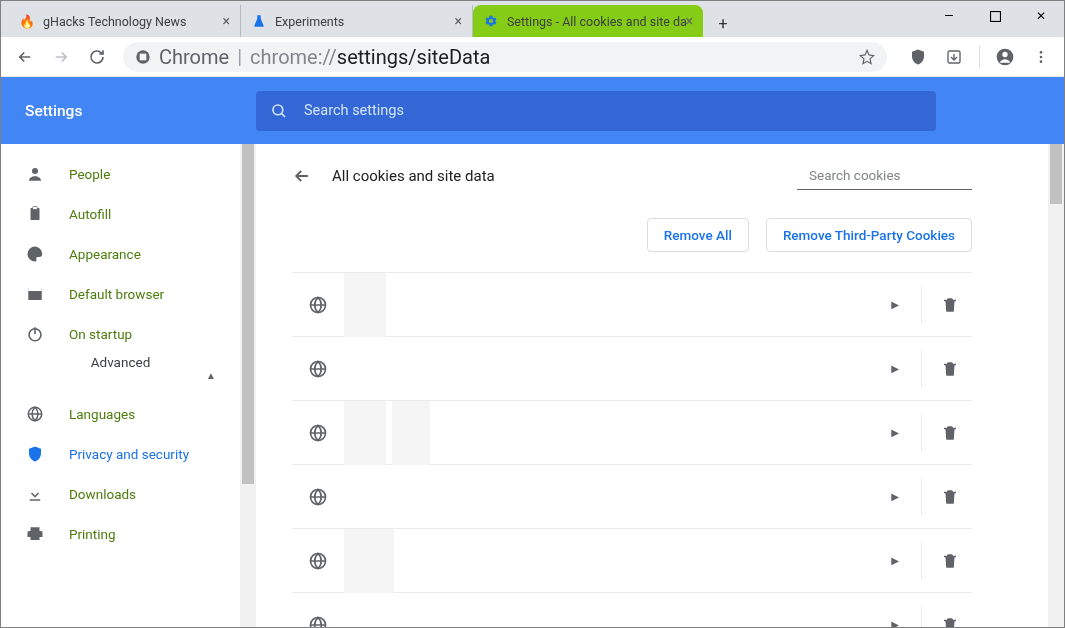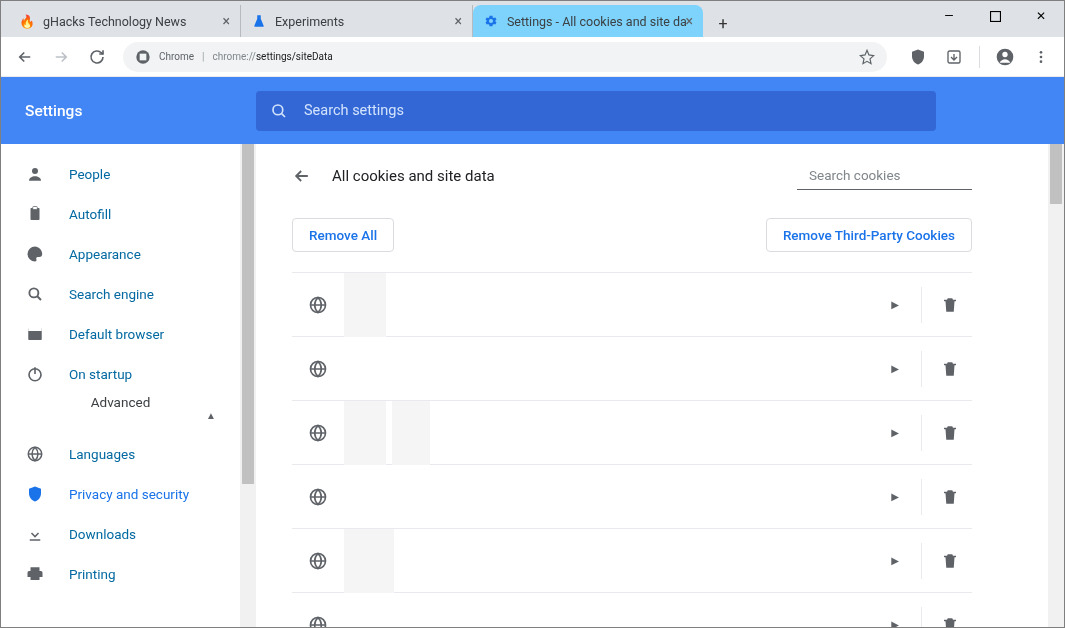--- a/index.html
+++ b/index.html
@@ -6,66 +6,66 @@
   html, body { width: 1065px; height: 628px; overflow: hidden; background: #fff; }
   
   .window { width: 1065px; height: 628px; border: 1px solid #7f7f7f; display: flex; flex-direction: column; background:#fff;}
   .titlebar { height: 36px; background: #dee1e6; display: flex; align-items: flex-end; position: relative; }
   .win-controls { position: absolute; right: 0; top: 0; height: 30px; display:flex; }
   .win-btn { width: 46px; height: 30px; display:flex; align-items:center; justify-content:center; color:#000; font-size:12px;}
   .tabs { display: flex; align-items: flex-end; height: 36px; padding-left: 8px; }
   .tab { height: 32px; width: 232px; display:flex; align-items:center; padding: 0 10px; font-size:12.5px; color:#3c4043; border-right:1px solid #b7bbbf; position:relative; }
   .tab .favicon { width:16px; height:16px; margin-right:8px; display:flex; align-items:center; justify-content:center; font-size:13px;}
   .tab .close { margin-left:auto; color:#5f6368; font-size:14px; }
-  .tab.active { background:#7dd3fc; border-radius: 8px 8px 0 0; border-right:none; }
+  .tab.active { background:#84cc16; border-radius: 8px 8px 0 0; border-right:none; }
   .tab.narrow { width: 230px; }
   .newtab { width:28px; height:28px; display:flex; align-items:center; justify-content:center; color:#333; font-size:16px; margin-left:6px;}
   
   .toolbar { height: 40px; background:#fff; display:flex; align-items:center; padding: 0 8px; gap:4px; border-bottom:1px solid #ebebeb;}
   .tbtn { width:32px; height:32px; border-radius:50%; display:flex; align-items:center; justify-content:center; color:#5f6368; }
   .tbtn.disabled { color:#bdc1c6; }
-  .addressbar { flex:1; height:30px; background:#f1f3f4; border-radius:15px; display:flex; align-items:center; padding:0 12px; margin:0 6px; font-size:10px; }
+  .addressbar { flex:1; height:30px; background:#f1f3f4; border-radius:15px; display:flex; align-items:center; padding:0 12px; margin:0 6px; font-size:20px; }
   .addr-chip { display:flex; align-items:center; gap:8px; color:#5f6368; }
   .addr-sep { color:#9aa0a6; margin:0 8px;}
   .url { color:#202124; }
   .url .dim { color:#80868b; }
   .right-icons { display:flex; gap:6px; align-items:center; margin-left:6px;}
   .right-icons .tbtn { width:30px; height:30px;}
   
   .content { flex:1; display:flex; flex-direction:column; overflow:hidden; position:relative;}
   .bluebar { height:67px; background:#4285f4; display:flex; align-items:center; }
   .bluebar .title { color:#fff; font-size:15.5px; font-weight:500; padding-left:24px; width:255px;}
   .bluebar .searchwrap { flex:0 0 680px; }
   .search-settings { height:40px; background:#3367d6; border-radius:4px; display:flex; align-items:center; padding:9px 14px; width:100%; max-width:680px; }
   .search-settings .sicon { color:#d2e3fc; margin-right:16px;}
   .search-settings input { background:transparent; border:none; outline:none; color:#fff; font-size:14.5px; flex:1;}
   .search-settings input::placeholder { color:#d2e3fc;}
   .body-row { flex:1; display:flex; overflow:hidden;}
   .sidebar { width:255px; background:#fff; position:relative; overflow-y:hidden;}
   .sidebar-scroll { position:absolute; right:0; top:0; width:16px; height:100%; background:#f1f1f1;}
   .sidebar-scroll .thumb { position:absolute; left:2px; top:0; width:12px; height:340px; background:#c1c1c1;}
   .nav { padding-top:10px; width:239px;}
-  .nav-item { height:40px; display:flex; align-items:center; padding-left:24px; font-size:13.5px; color:#0369a1; gap:24px; cursor:pointer;}
+  .nav-item { height:40px; display:flex; align-items:center; padding-left:24px; font-size:13.5px; color:#4d7c0f; gap:24px; cursor:pointer;}
   .nav-item .nicon { width:20px; color:#5f6368; display:flex; justify-content:center;}
   .nav-item.active { color:#1a73e8; }
   .nav-item.active .nicon { color:#1a73e8;}
   .nav-sec { height:40px; display:flex; align-items:center; padding:0 24px; font-size:13.5px; color:#3c4043;flex-direction:column;}
   .nav-sec .chev { margin-left:auto; color:#5f6368; font-size:10px;}
   .main { flex:1; overflow-y:hidden; position:relative; background:#fff;}
   .main-scroll { position:absolute; right:0; top:0; width:16px; height:100%; background:#f1f1f1;}
   .main-scroll .thumb { position:absolute; left:2px; top:0; width:12px; height:60px; background:#c1c1c1;}
   .card { width:680px; margin: 0 auto; margin-left:36px; }
   .card-header { height:64px; display:flex; align-items:center; gap:20px;}
   .back-ico { color:#5f6368;}
   .card-title { font-size:15px; color:#202124; flex:0 0 auto;}
   .cookie-search { margin-left:auto; display:flex; align-items:center; gap:10px; border-bottom:1px solid #5f6368; padding:4px 2px 6px 2px; width:175px;}
   .cookie-search svg { color:#5f6368;}
   .cookie-search input { border:none; outline:none; font-size:13.5px; flex:1; color:#202124;}
   .cookie-search input::placeholder { color:#80868b;}
-  .btnrow { display:flex; justify-content:space-between; gap:10px; padding:10px 0 20px 0;}
+  .btnrow { display:flex; justify-content:flex-end; gap:17px; padding:10px 0 20px 0;}
   .obtn { height:34px; padding:0 16px; border:1px solid #dadce0; border-radius:4px; background:#fff; color:#1a73e8; font-size:13.5px; font-weight:500; display:flex; align-items:center; cursor:pointer;}
   .list { border-top:1px solid #e8eaed;}
   .row { height:64px; border-bottom:1px solid #e8eaed; display:flex; align-items:center; padding-left:16px;}
   .row .globe { color:#5f6368; margin-right:16px;}
   .row .placeholder { height:64px; display:flex; }
   .ph-block { background:#f5f5f5; }
   .row .right { margin-left:auto; display:flex; align-items:center; height:100%;}
   .row .arrow { width:40px; display:flex; justify-content:center; color:#5f6368; font-size:10px;}
   .row .divider { width:1px; height:36px; background:#e8eaed; margin:0 6px;}
   .row .trash { width:44px; display:flex; justify-content:center; color:#5f6368;}
@@ -218,29 +218,20 @@
           <div class="nav-item">
             <span class="nicon">
                 <svg width="18" height="18" viewBox="0 0 24 24" fill="#5f6368">
                   <path d="M12 2a10 10 0 1 0 0 20c1.7 0 2-1.3 2-2s-.4-1.3-.4-2c0-1 .8-2 2-2h2a4 4 0 0 0 4-4c0-5-4.5-10-9.6-10z"></path>
                 </svg>
               </span>
             <span>Appearance</span>
           </div>
           <div class="nav-item">
             <span class="nicon">
-                <svg width="18" height="18" viewBox="0 0 24 24" fill="none" stroke="#5f6368" stroke-width="2.5">
-                  <circle cx="10.5" cy="10.5" r="6"></circle>
-                  <path d="M20 20l-5-5"></path>
-                </svg>
-              </span>
-            <span>Search engine</span>
-          </div>
-          <div class="nav-item">
-            <span class="nicon">
                 <svg width="18" height="18" viewBox="0 0 24 24" fill="#5f6368">
                   <rect x="3" y="4" width="18" height="16" rx="1"></rect>
                   <rect x="3" y="4" width="18" height="4" fill="#fff"></rect>
                 </svg>
               </span>
             <span>Default browser</span>
           </div>
           <div class="nav-item">
             <span class="nicon">
                 <svg width="18" height="18" viewBox="0 0 24 24" fill="none" stroke="#5f6368" stroke-width="2.2">

